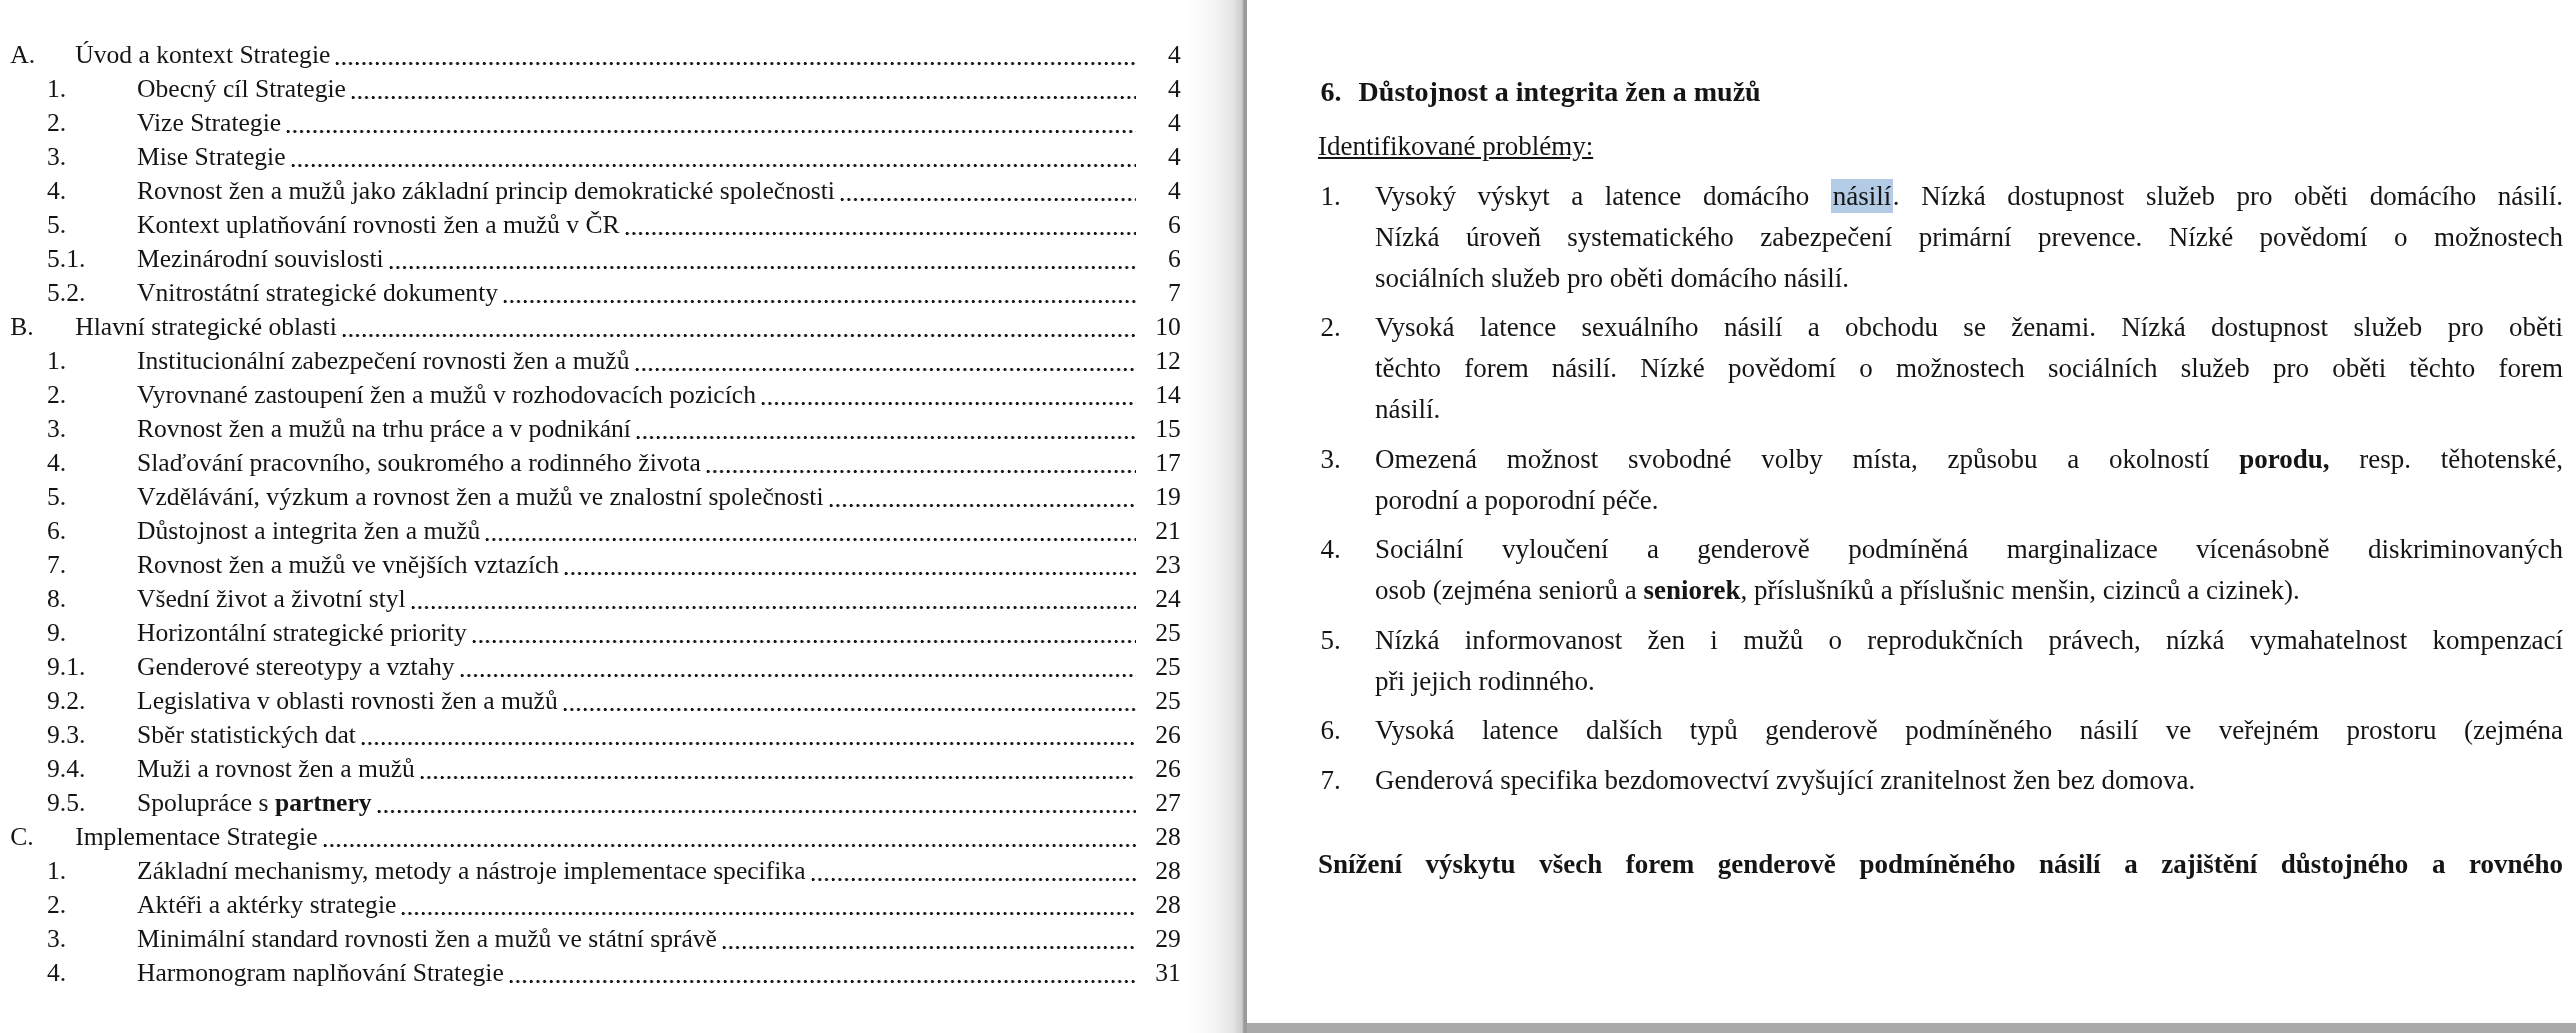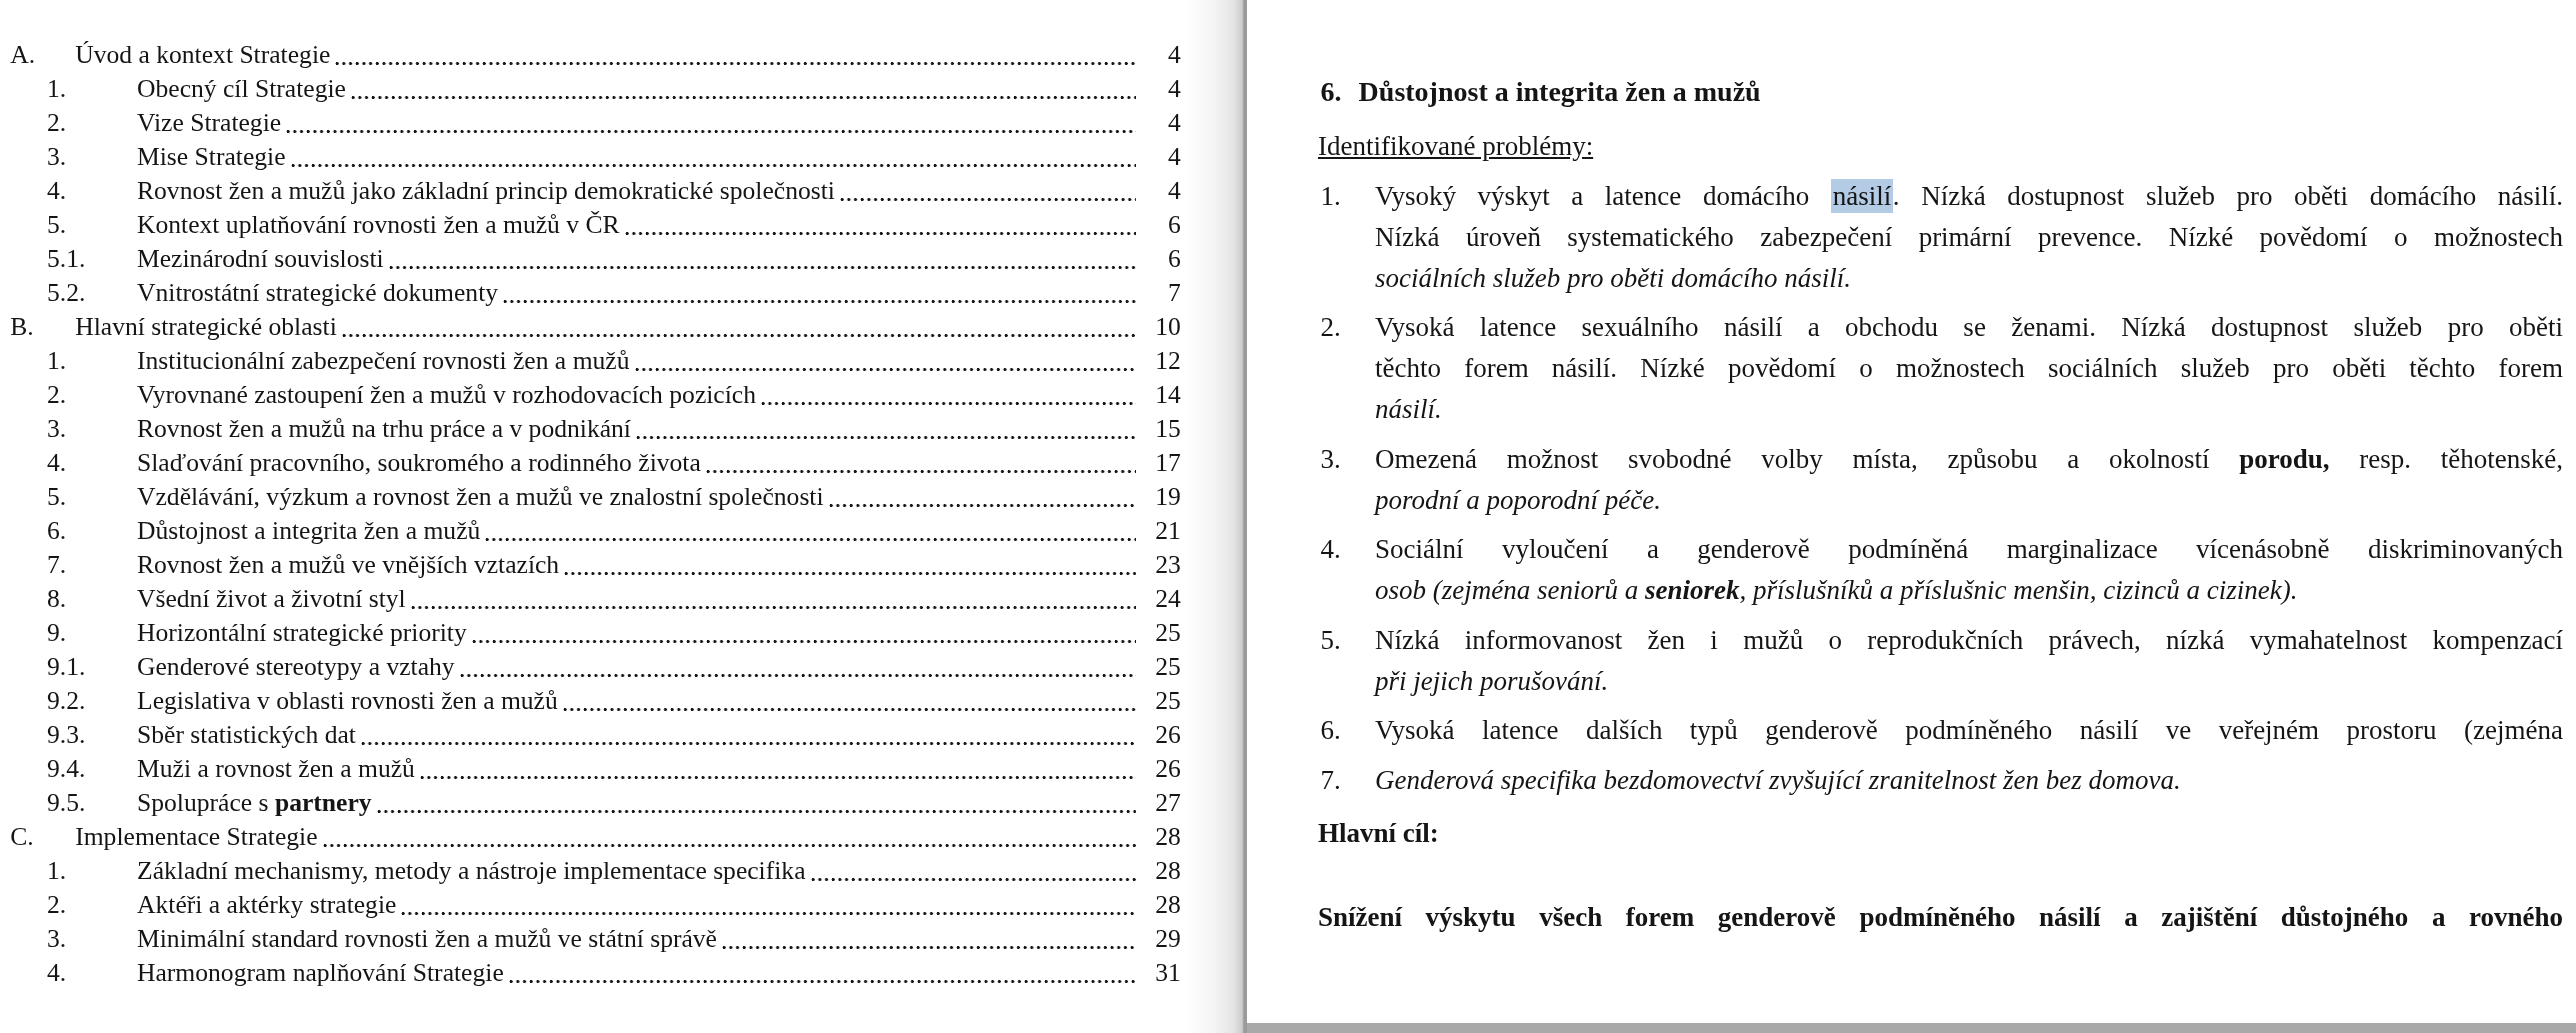--- a/index.html
+++ b/index.html
@@ -35,21 +35,21 @@
 
   
   .right-page { position:absolute; left:1247px; top:0; width:1329px; height:998px; background:#fff; }
   .content { padding:71px 0 0 71px; width:1316px; font-size:27px; line-height:41px; }
   .heading { font-weight:bold; font-size:28px; padding-left:2.6px; margin-bottom:13.6px; }
   .hnum { display:inline-block; width:38px; }
   .subheading { text-decoration:underline; margin-bottom:9.4px; }
   .prob { position:relative; padding-left:57px; margin-bottom:8.5px; width:1245px; }
   .prob .num { position:absolute; left:2.6px; top:0; }
   .jline { display:block; text-align:justify; text-align-last:justify; }
-  .jline.last { text-align-last:left;font-style:italic; }
+  .jline.last { text-align-last:left; }
   .hl { background:var(--hl); padding:1.7px 1.7px; }
   .alt { font-weight:bold; }
   .goal-label { font-weight:bold; margin:12px 0 8.5px; }
   .goal-text { font-weight:bold; width:1245px;margin-top:43px; }
 
   .bottom-bar { position:absolute; left:1247px; top:1023px; width:1329px; height:11px; background:var(--bar); }
 </style>
 </head>
 <body>
 
@@ -111,32 +111,31 @@
           <span class="jline last"><span class="">porodní a poporodní péče.</span></span>
         </div>
         <div class="prob">
           <span class="num">4.</span>
           <span class="jline"><span class="">Sociální vyloučení a genderově podmíněná marginalizace vícenásobně diskriminovaných</span></span>
           <span class="jline last"><span class="">osob (zejména seniorů a </span><span class="alt">seniorek</span><span class="">, příslušníků a příslušnic menšin, cizinců a cizinek).</span></span>
         </div>
         <div class="prob">
           <span class="num">5.</span>
           <span class="jline"><span class="">Nízká informovanost žen i mužů o reprodukčních právech, nízká vymahatelnost kompenzací</span></span>
-          <span class="jline last"><span class="">při jejich porušování.</span></span>
+          <span class="jline last"><span class="">při jejich rodinného.</span></span>
         </div>
         <div class="prob">
           <span class="num">6.</span>
           <span class="jline"><span class="">Vysoká latence dalších typů genderově podmíněného násilí ve veřejném prostoru (zejména</span></span>
         </div>
         <div class="prob">
           <span class="num">7.</span>
           <span class="jline last"><span class="">Genderová specifika bezdomovectví zvyšující zranitelnost žen bez domova.</span></span>
         </div>
       </div>
-    <div class="goal-label">Hlavní cíl:</div>
     <div class="goal-text" id="goal">
         <span class="jline">Snížení výskytu všech forem genderově podmíněného násilí a zajištění důstojného a rovného</span>
       </div>
   </div>
 </div>
 
 <div class="bottom-bar"></div>
 
 
 </body></html>

